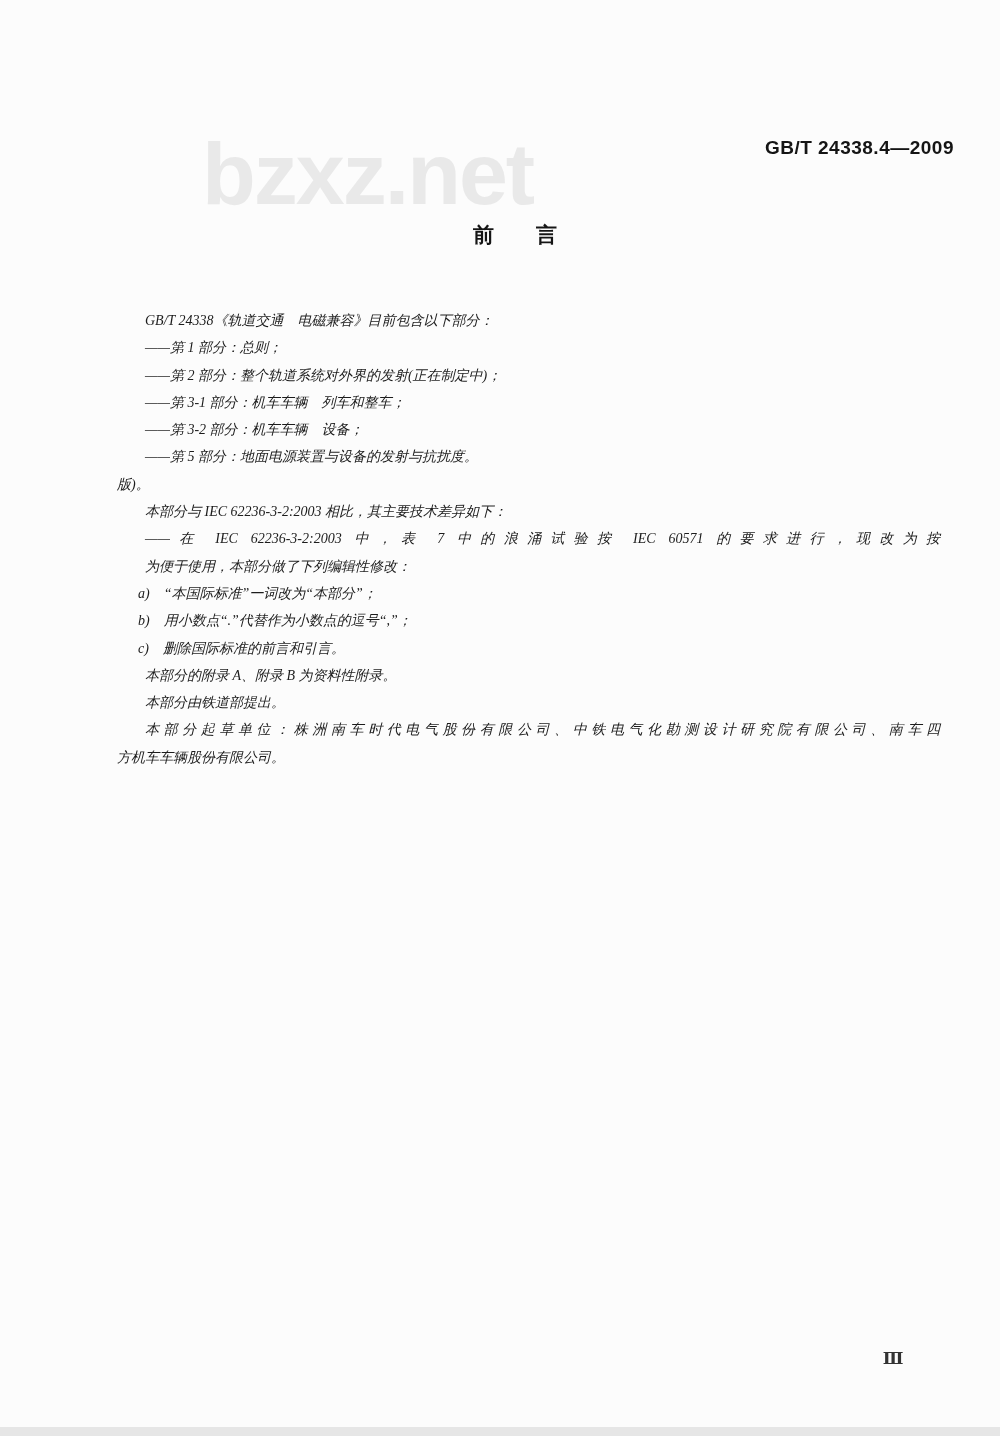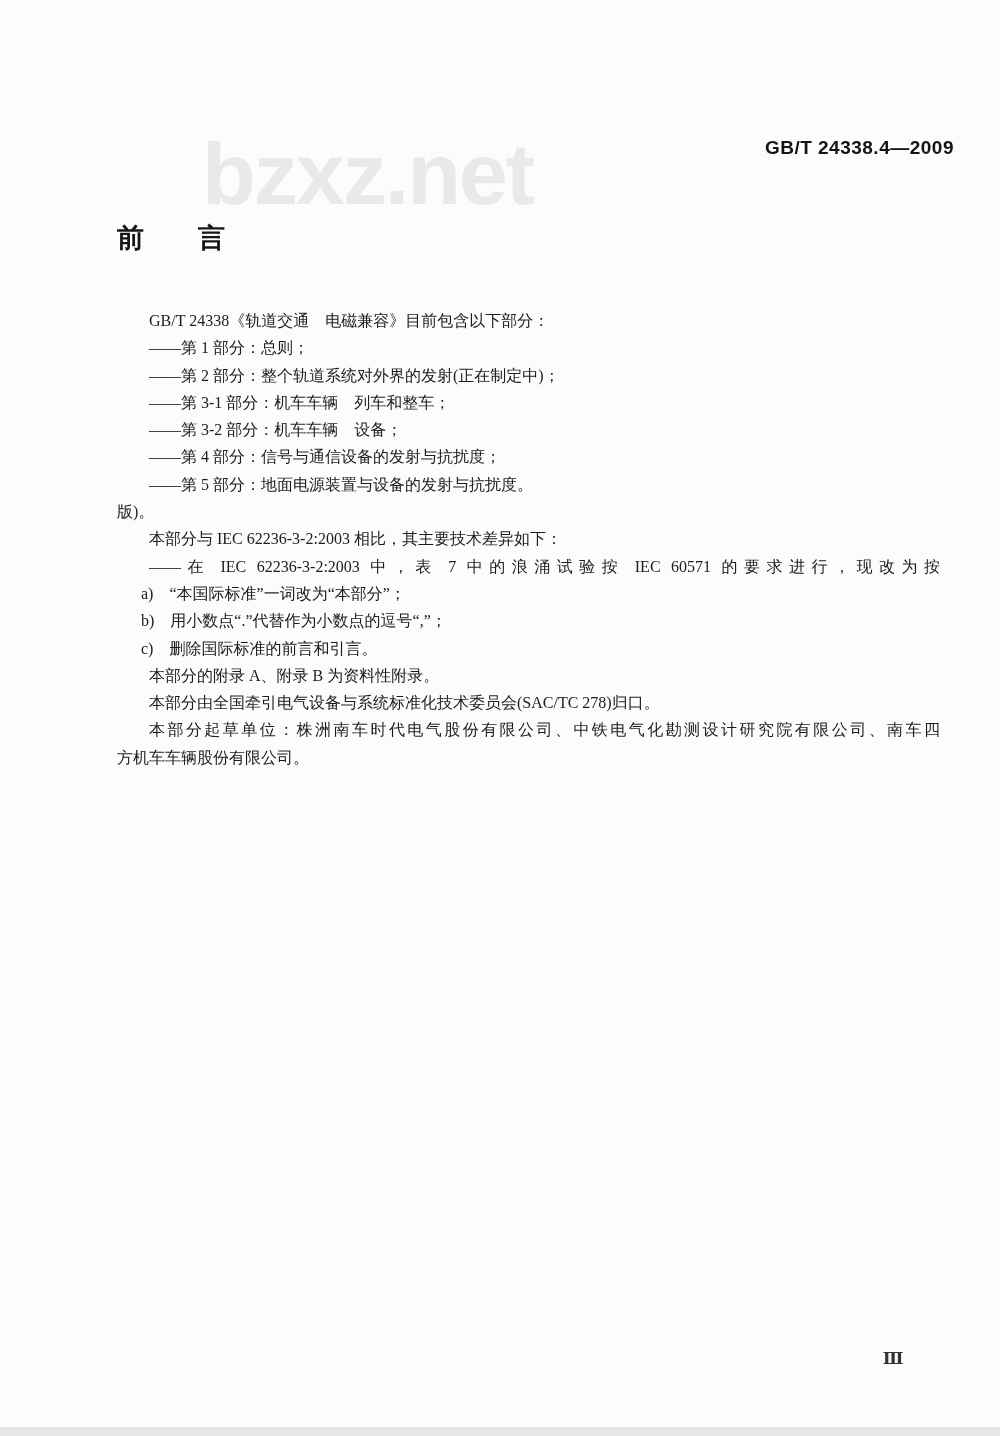--- a/index.html
+++ b/index.html
@@ -16,26 +16,27 @@
     color:#e9e9e9; user-select:none;
   }
   .header-code {
     position:absolute; top:138px; right:90px;
     font-family:"Liberation Sans","DejaVu Sans",sans-serif;
     font-weight:700; font-size:19px; line-height:1; color:#141414;
     letter-spacing:0.5px;
   }
   .title {
     position:absolute; top:222px; left:117px; width:796px;
+    text-align:center;
     font-family:"Liberation Sans","DejaVu Sans",sans-serif;
-    font-weight:700; font-size:27px; line-height:1.2; color:#151515;
+    font-weight:700; font-size:21px; line-height:1.2; color:#151515;
   }
   .foreword {
     position:absolute; left:117px; top:307px; width:823px;
-    font-size:16px; line-height:27.3px; color:#1c1c1c;
+    font-size:14px; line-height:27.3px; color:#1c1c1c;font-style:italic;
   }
   .line { white-space:nowrap; }
   .i0  { text-indent:0; }
   .i2  { text-indent:2em; }
   .i15 { text-indent:1.5em; }
   .i4  { text-indent:4.2em; }
   .j   { text-align-last:justify; }
   .page-number {
     position:absolute; top:1348px; left:858px; width:70px;
     text-align:center; font-size:17px; color:#333333; font-weight:600;
@@ -59,30 +60,30 @@
   <div class="header-code">GB/T 24338.4—2009</div>
 
   <div class="title">前　　言</div>
 
   <div class="foreword" style="color: rgb(28, 28, 28);">
       <div class="line i2">GB/T 24338《轨道交通　电磁兼容》目前包含以下部分：</div>
       <div class="line i2">——第 1 部分：总则；</div>
       <div class="line i2">——第 2 部分：整个轨道系统对外界的发射(正在制定中)；</div>
       <div class="line i2">——第 3-1 部分：机车车辆　列车和整车；</div>
       <div class="line i2">——第 3-2 部分：机车车辆　设备；</div>
-      <div class="line i2">——第 4 部分：信号与通信设备的发射与抗扰度；</div>
       <div class="line i2">——第 5 部分：地面电源装置与设备的发射与抗扰度。</div>
       <div class="line i0">版)。</div>
       <div class="line i2">本部分与 IEC 62236-3-2:2003 相比，其主要技术差异如下：</div>
       <div class="line i2 j">——在 IEC 62236-3-2:2003 中，表 7 中的浪涌试验按 IEC 60571 的要求进行，现改为按</div>
+      <div class="line i2">为便于使用，本部分做了下列编辑性修改：</div>
       <div class="line i15">a)　“本国际标准”一词改为“本部分”；</div>
       <div class="line i15">b)　用小数点“.”代替作为小数点的逗号“,”；</div>
       <div class="line i15">c)　删除国际标准的前言和引言。</div>
       <div class="line i2">本部分的附录 A、附录 B 为资料性附录。</div>
-      <div class="line i2">本部分由全国牵引电气设备与系统标准化技术委员会(SAC/TC 278)归口。</div>
+      <div class="line i2">本部分由铁道部提出。</div>
       <div class="line i2 j">本部分起草单位：株洲南车时代电气股份有限公司、中铁电气化勘测设计研究院有限公司、南车四</div>
       <div class="line i0">方机车车辆股份有限公司。</div>
     </div>
 
   <div class="page-number">Ⅲ</div>
 
   <div class="edge-right" style="background: rgb(230, 230, 230);"></div>
   <div class="edge-bottom" style="background: rgb(230, 230, 230);"></div>
 
 </div>

